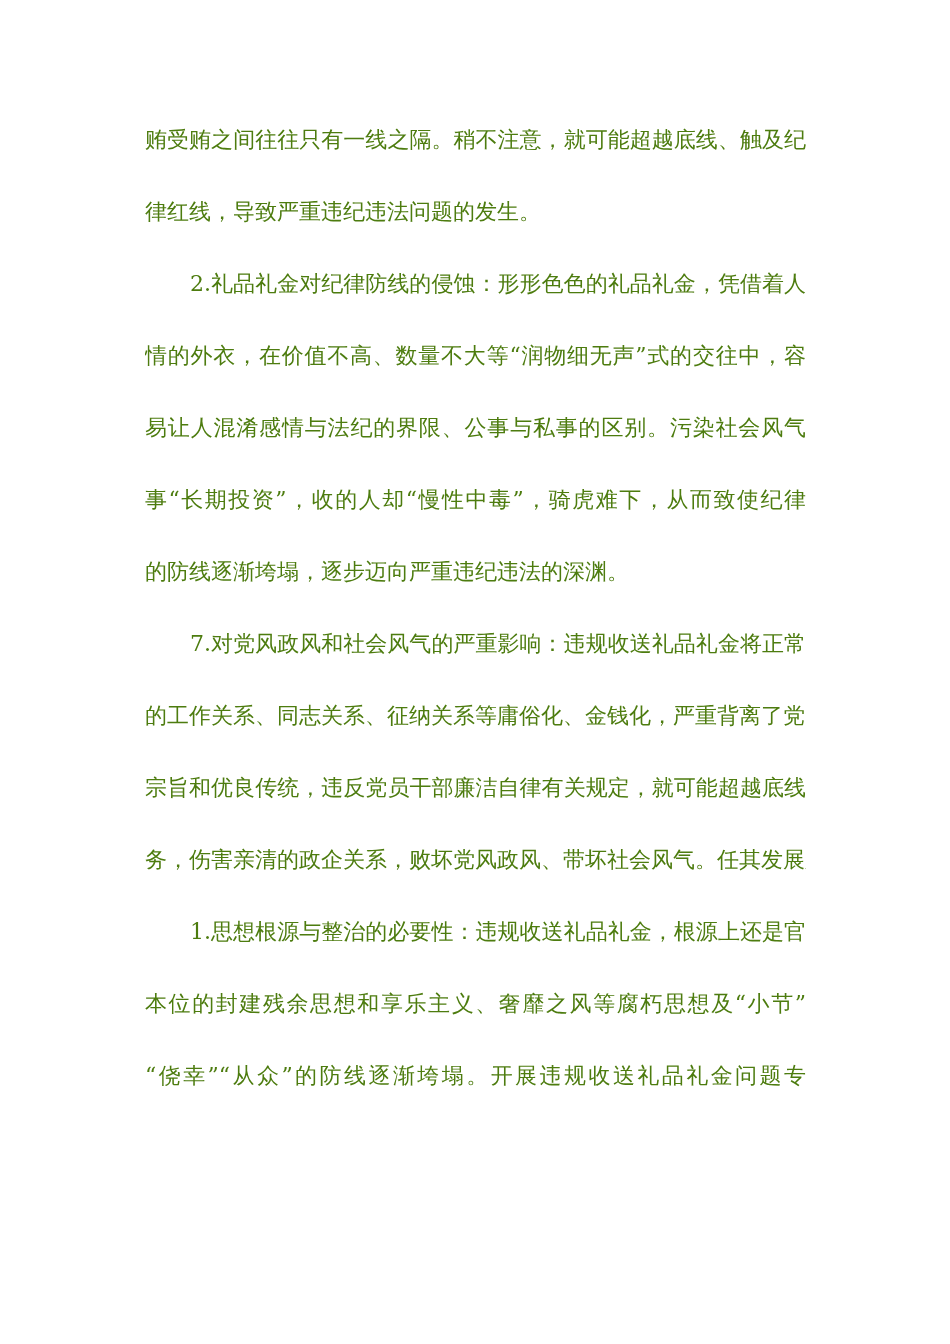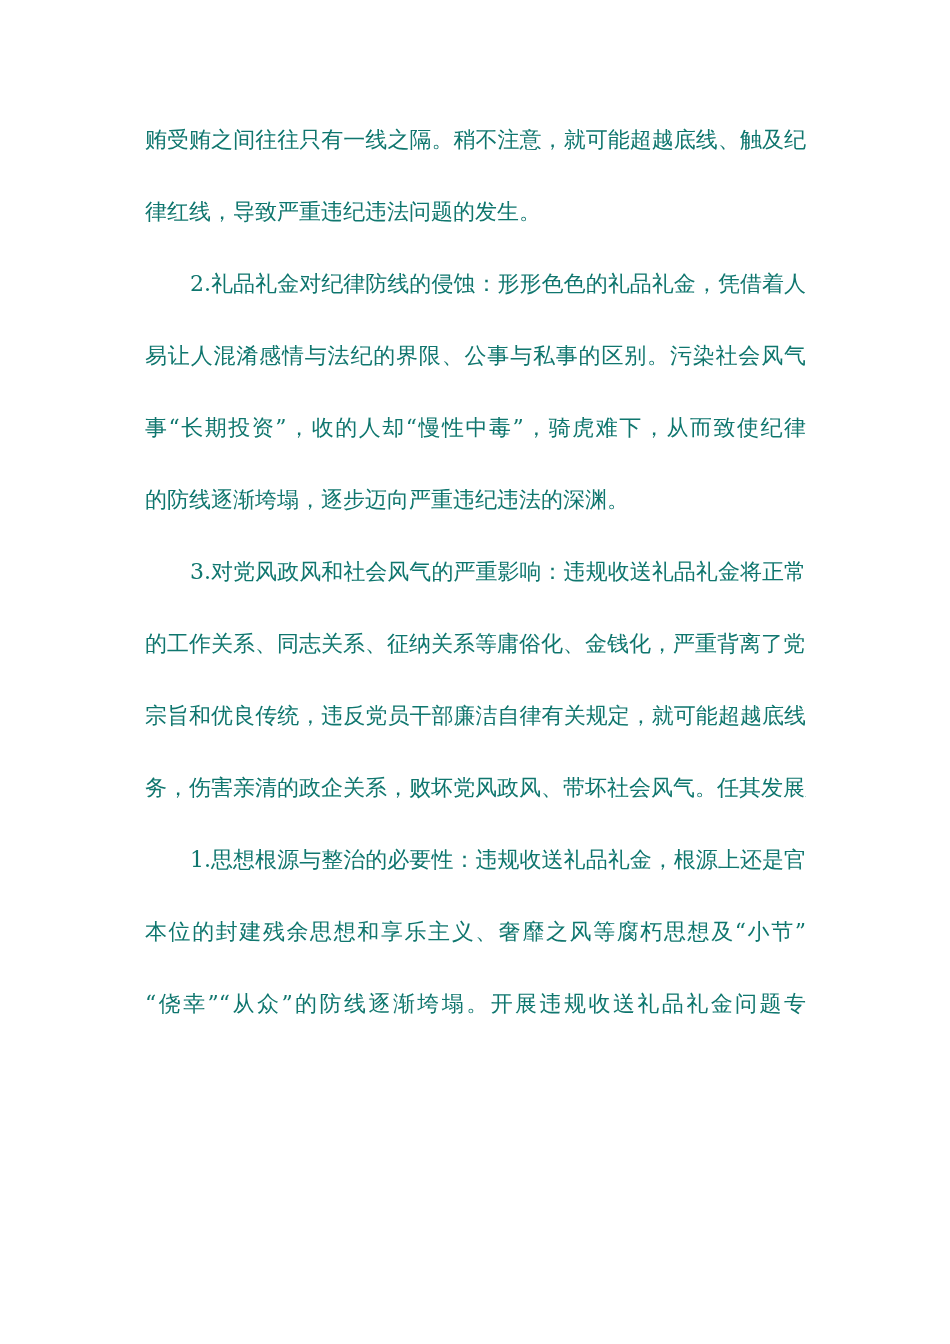--- a/index.html
+++ b/index.html
@@ -21,21 +21,21 @@
       height: 1344px;
       background: #ffffff;
     }
     .text-block {
       position: absolute;
       left: 145px;
       top: 104px;
       width: 661px;
       font-family: "DejaVu Serif", "Liberation Serif", serif;
       font-size: 22px;
-      color: #0f766e;
+      color: #4d7c0f;
     }
     .paragraph {
       margin: 0;
       padding: 0;
     }
     .line {
       display: block;
       height: 72px;
       line-height: 72px;
       white-space: nowrap;
@@ -56,27 +56,28 @@
 <div class="page">
   <div class="text-block">
 
     <div class="paragraph">
       <span class="line">贿受贿之间往往只有一线之隔。稍不注意，就可能超越底线、触及纪</span>
       <span class="line last">律红线，导致严重违纪违法问题的发生。</span>
     </div>
 
     <div class="paragraph">
       <span class="line indent">2.礼品礼金对纪律防线的侵蚀：形形色色的礼品礼金，凭借着人</span>
+      <span class="line">情的外衣，在价值不高、数量不大等“润物细无声”式的交往中，容</span>
       <span class="line">易让人混淆感情与法纪的界限、公事与私事的区别。污染社会风气</span>
       <span class="line">事“长期投资”，收的人却“慢性中毒”，骑虎难下，从而致使纪律</span>
       <span class="line last">的防线逐渐垮塌，逐步迈向严重违纪违法的深渊。</span>
     </div>
 
     <div class="paragraph">
-      <span class="line indent">3.对党风政风和社会风气的严重影响：违规收送礼品礼金将正常</span>
+      <span class="line indent">7.对党风政风和社会风气的严重影响：违规收送礼品礼金将正常</span>
       <span class="line">的工作关系、同志关系、征纳关系等庸俗化、金钱化，严重背离了党的</span>
       <span class="line">宗旨和优良传统，违反党员干部廉洁自律有关规定，就可能超越底线</span>
       <span class="line">务，伤害亲清的政企关系，败坏党风政风、带坏社会风气。任其发展必</span>
     </div>
 
     <div class="paragraph">
       <span class="line indent">1.思想根源与整治的必要性：违规收送礼品礼金，根源上还是官</span>
       <span class="line">本位的封建残余思想和享乐主义、奢靡之风等腐朽思想及“小节”</span>
       <span class="line">“侥幸”“从众”的防线逐渐垮塌。开展违规收送礼品礼金问题专</span>
     </div>

